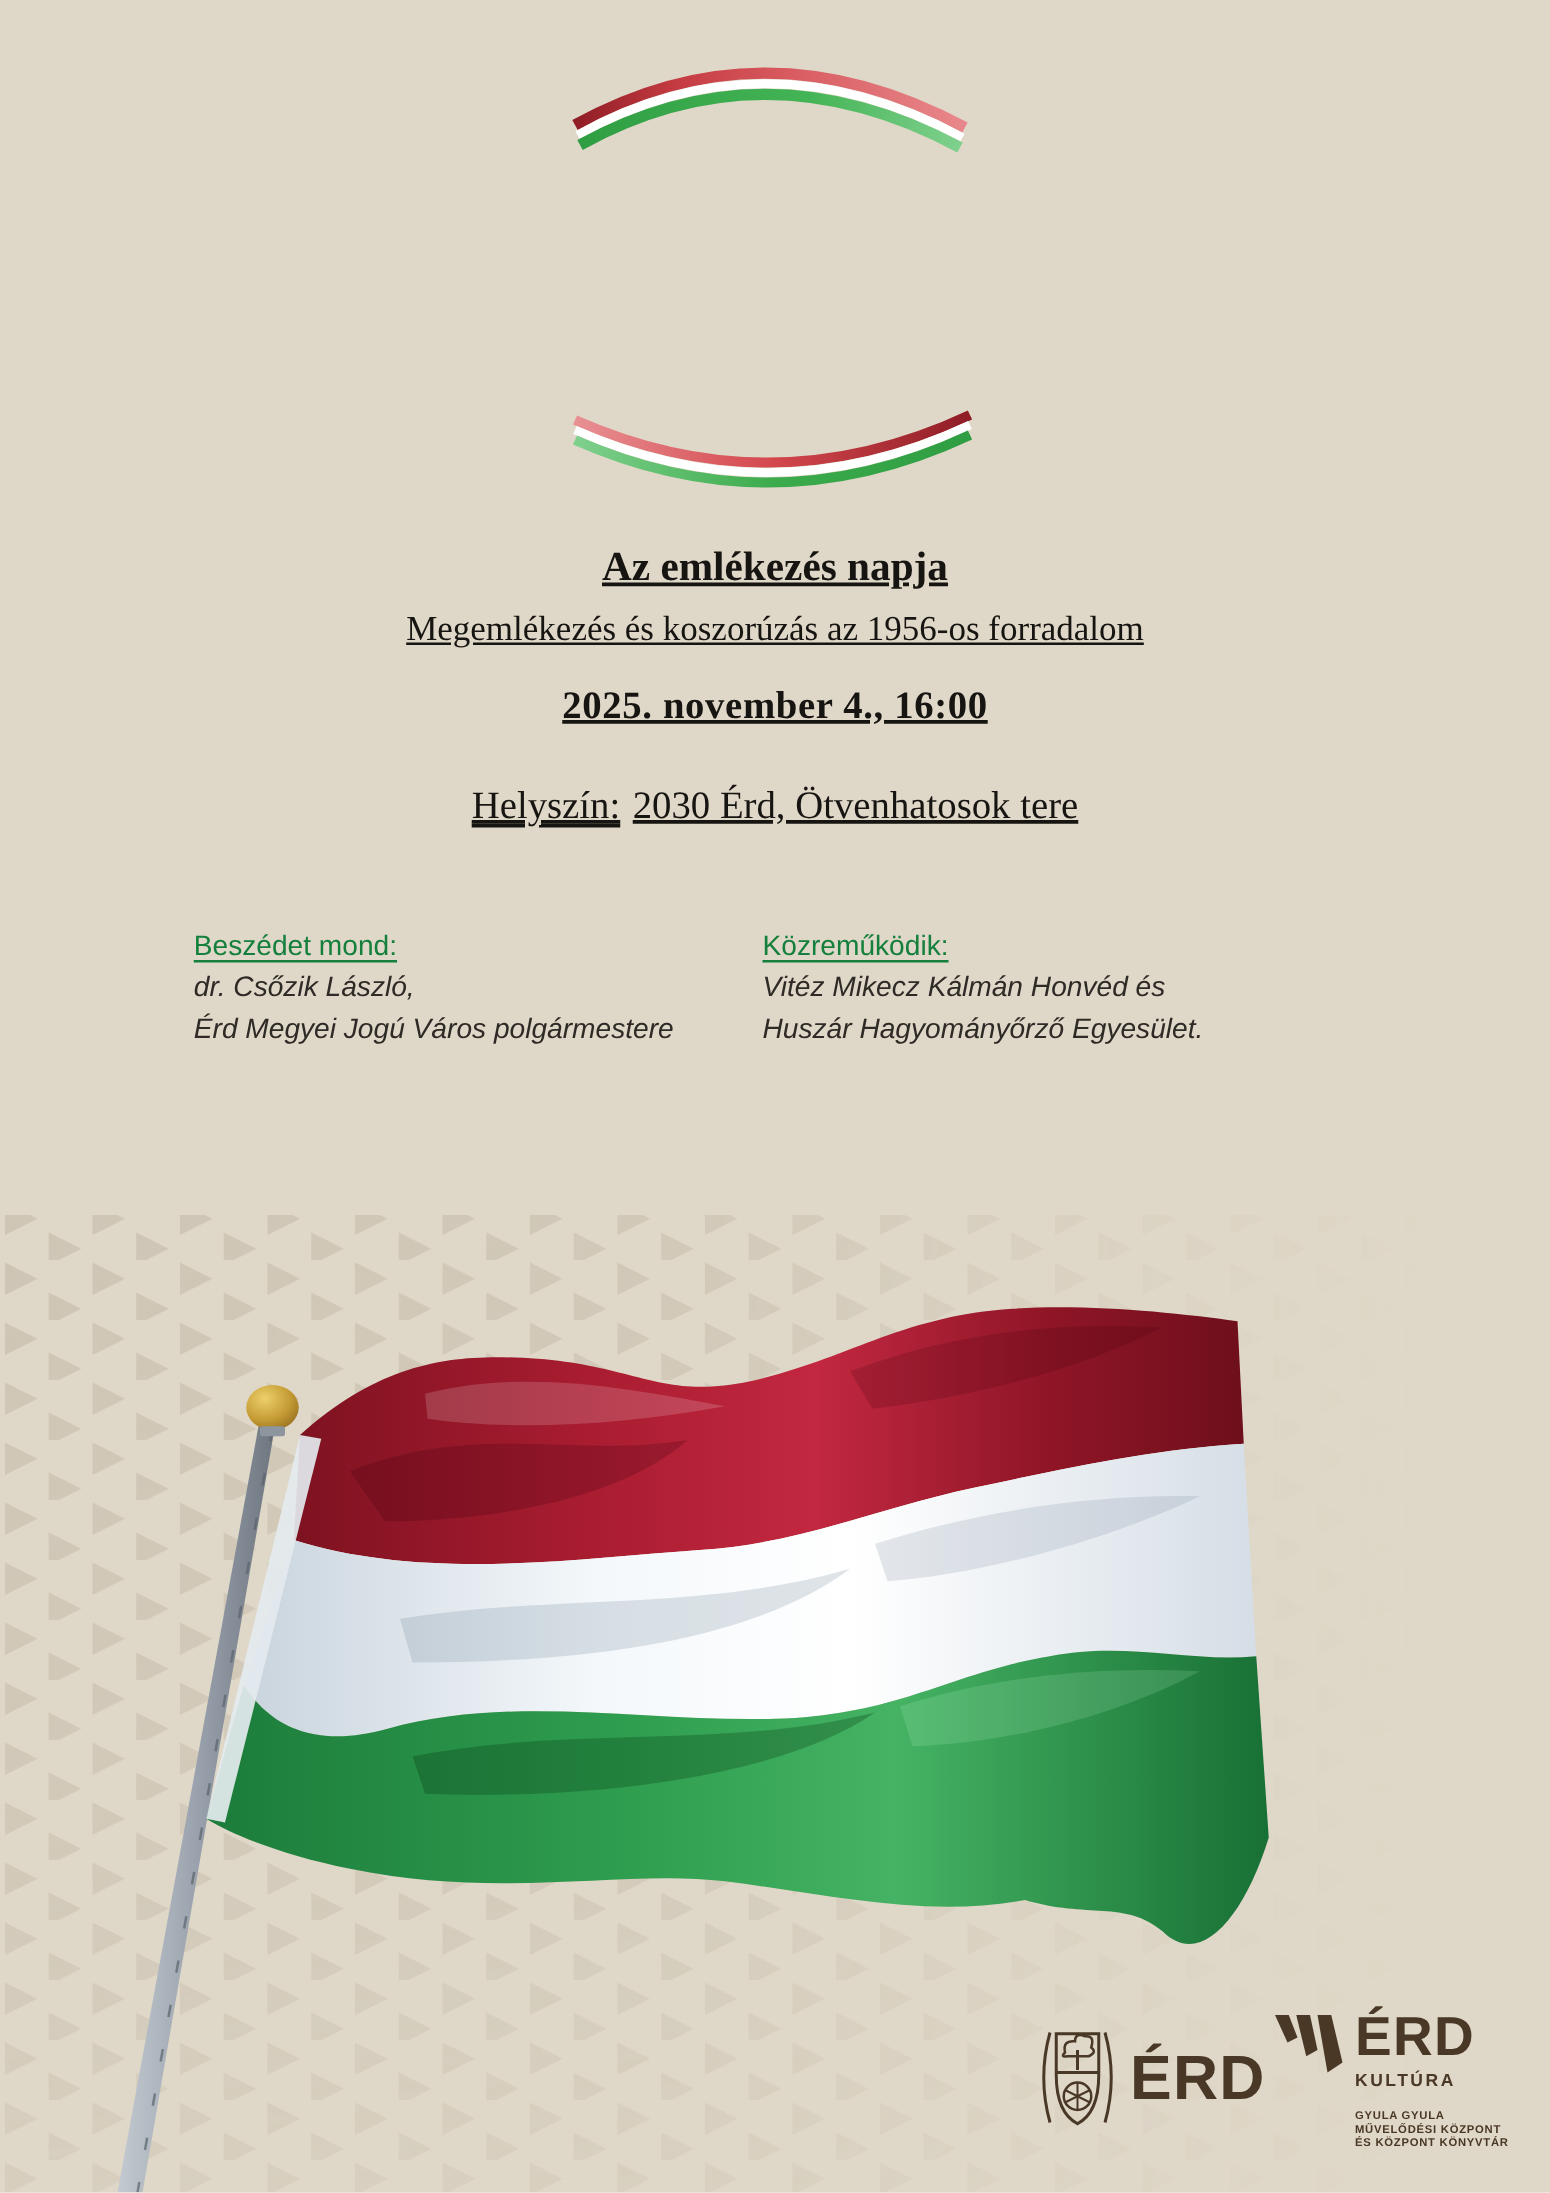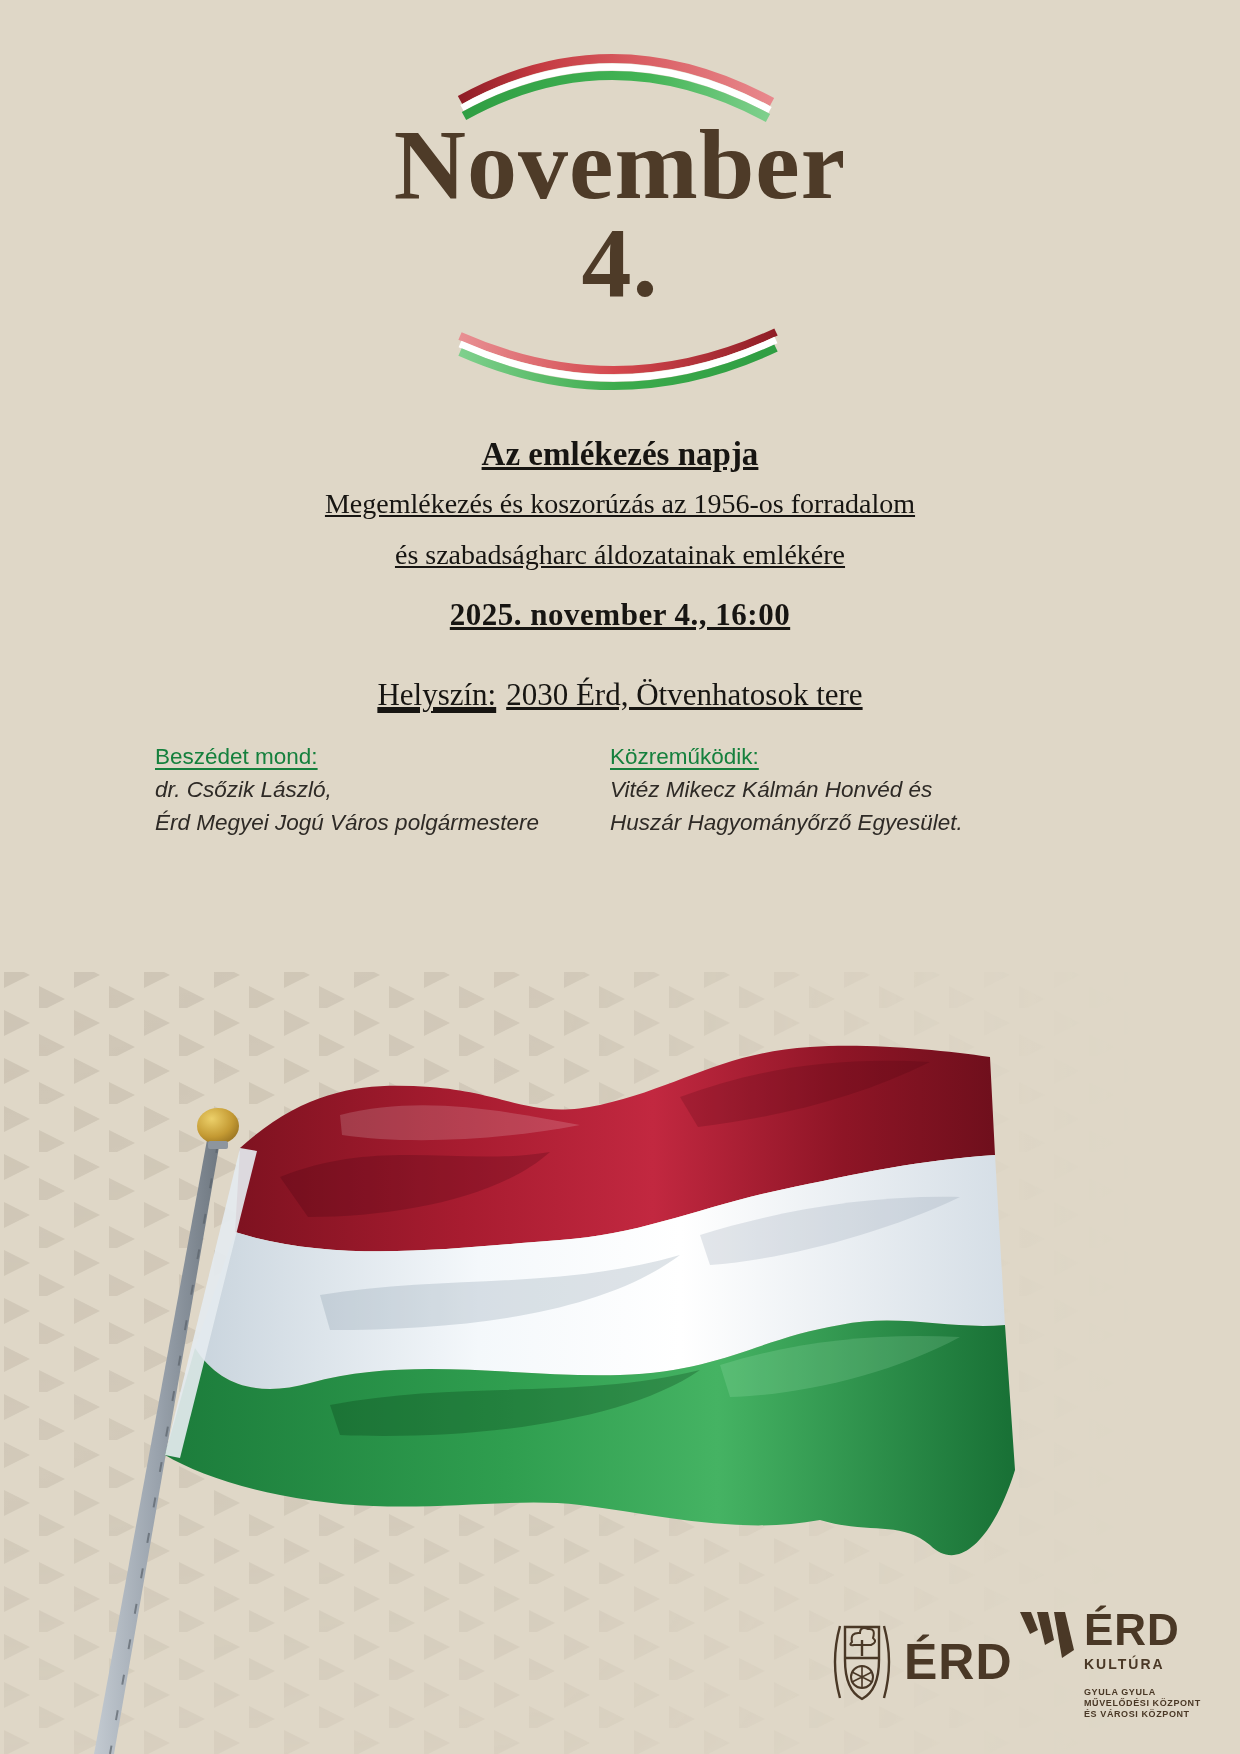--- a/index.html
+++ b/index.html
@@ -106,24 +106,20 @@
         <stop offset="0" stop-color="#2f9e43"></stop>
         <stop offset="0.6" stop-color="#43b455"></stop>
         <stop offset="1" stop-color="#7fd08d"></stop>
       </linearGradient>
     </defs>
     <path d="M 10 74 Q 162 -10 322 76" stroke="url(#arcRedT)" stroke-width="9" fill="none"></path>
     <path d="M 12 82 Q 162 -1 320 84" stroke="#ffffff" stroke-width="7" fill="none"></path>
     <path d="M 14 90 Q 162 8 318 92" stroke="url(#arcGreenT)" stroke-width="9" fill="none"></path>
   </svg>
 
-  <div class="title-block">
-    <div>November</div>
-    <div>4.</div>
-  </div>
 
   <svg class="arc-svg" style="left:448px;top:322px;width:340px;height:90px" viewBox="0 0 340 90">
     <defs>
       <linearGradient id="arcRedB" x1="0" y1="0" x2="1" y2="0">
         <stop offset="0" stop-color="#e89093"></stop>
         <stop offset="0.5" stop-color="#d4474d"></stop>
         <stop offset="1" stop-color="#8f1d26"></stop>
       </linearGradient>
       <linearGradient id="arcGreenB" x1="0" y1="0" x2="1" y2="0">
         <stop offset="0" stop-color="#7fd08d"></stop>
@@ -132,21 +128,20 @@
       </linearGradient>
     </defs>
     <path d="M 12 14 Q 170 84 328 10" stroke="url(#arcRedB)" stroke-width="8" fill="none"></path>
     <path d="M 12 22 Q 170 92 328 18" stroke="#ffffff" stroke-width="7" fill="none"></path>
     <path d="M 12 30 Q 170 100 328 26" stroke="url(#arcGreenB)" stroke-width="8" fill="none"></path>
   </svg>
 
   <div class="event-block">
     <p class="event-heading">Az emlékezés napja</p>
     <p class="event-sub">Megemlékezés és koszorúzás az 1956-os forradalom</p>
-    <p class="event-sub">és szabadságharc áldozatainak emlékére</p>
     <p class="event-datetime">2025. november 4., 16:00</p>
     <p class="event-location">
       <span class="loc-label">Helyszín:</span><span>2030 Érd, Ötvenhatosok tere</span>
     </p>
   </div>
 
   <div class="col col-left">
     <span class="col-label">Beszédet mond:</span>
     <span class="col-line">dr. Csőzik László,</span>
     <span class="col-line">Érd Megyei Jogú Város polgármestere</span>
@@ -265,18 +260,18 @@
       <path d="M2 0 L13 0 L20 18 L12 22 Z"></path>
       <path d="M19 0 L30 0 L36 28 L27 33 Z"></path>
       <path d="M36 0 L47 0 L56 38 L44 46 Z"></path>
     </svg>
     <div class="text-stack">
       <div class="wordmark">ÉRD</div>
       <div class="subword">KULTÚRA</div>
       <div class="tagline">
         <div>GYULA GYULA</div>
         <div>MŰVELŐDÉSI KÖZPONT</div>
-        <div>ÉS VÁROSI KÖZPONT</div>
+        <div>ÉS KÖZPONT KÖNYVTÁR</div>
       </div>
     </div>
   </div>
 
 </div>
 
 </body></html>

